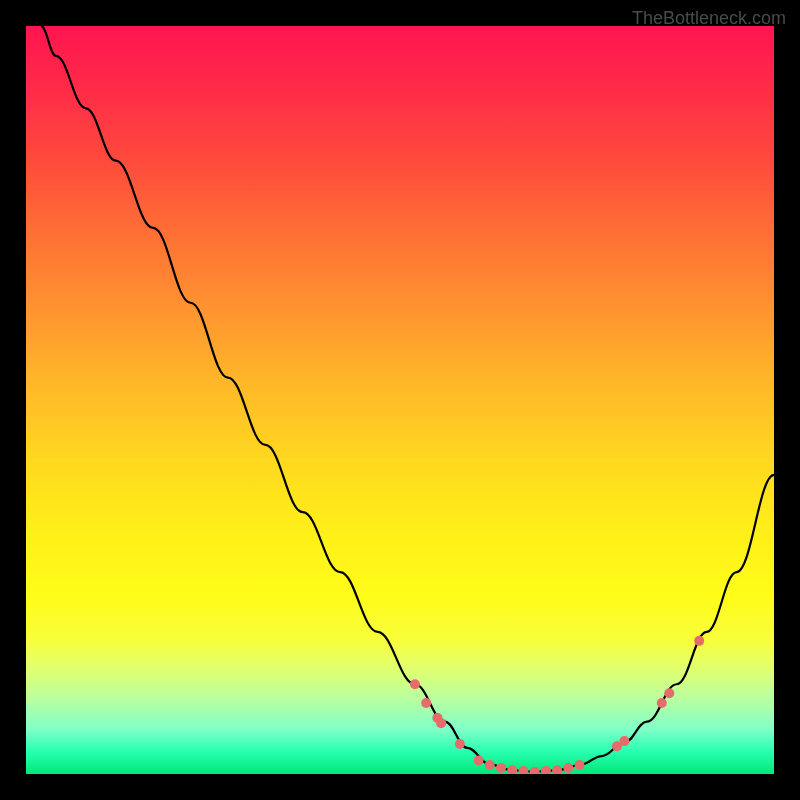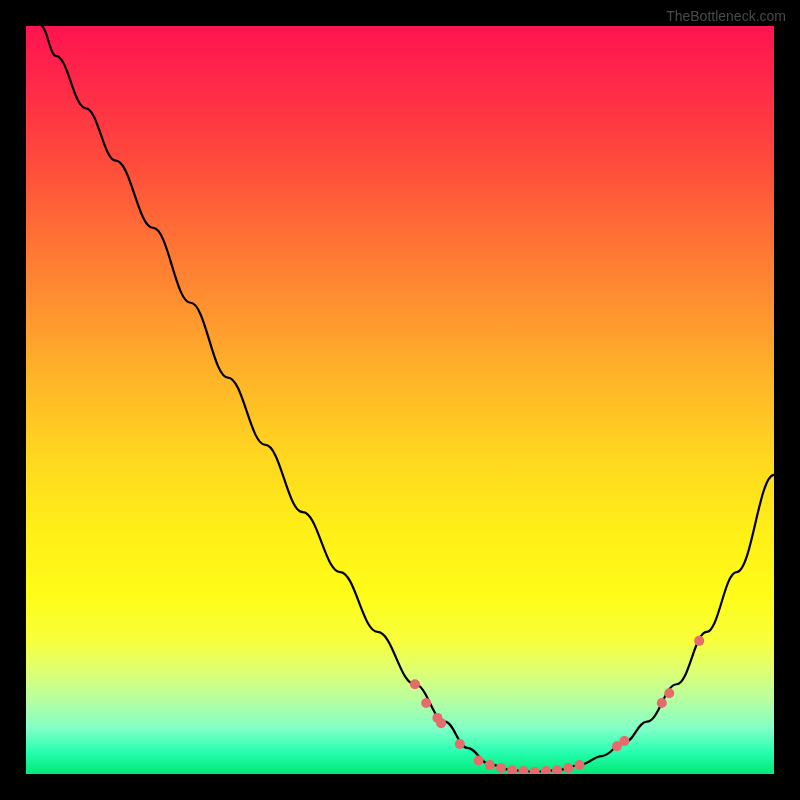--- a/index.html
+++ b/index.html
@@ -3,21 +3,21 @@
 <meta charset="utf-8">
 <style>
   * { margin: 0; padding: 0; box-sizing: border-box; }
   body { width: 800px; height: 800px; background: #000; position: relative; overflow: hidden; }
   .attribution {
     position: absolute;
     top: 8px;
     right: 14px;
     color: #4a4a4a;
     font-family: Arial, sans-serif;
-    font-size: 14px;
+    font-size: 18px;
     font-weight: 500;
     z-index: 10;
   }
   .plot-area {
     position: absolute;
     left: 26px;
     top: 26px;
     width: 748px;
     height: 748px;
   }

